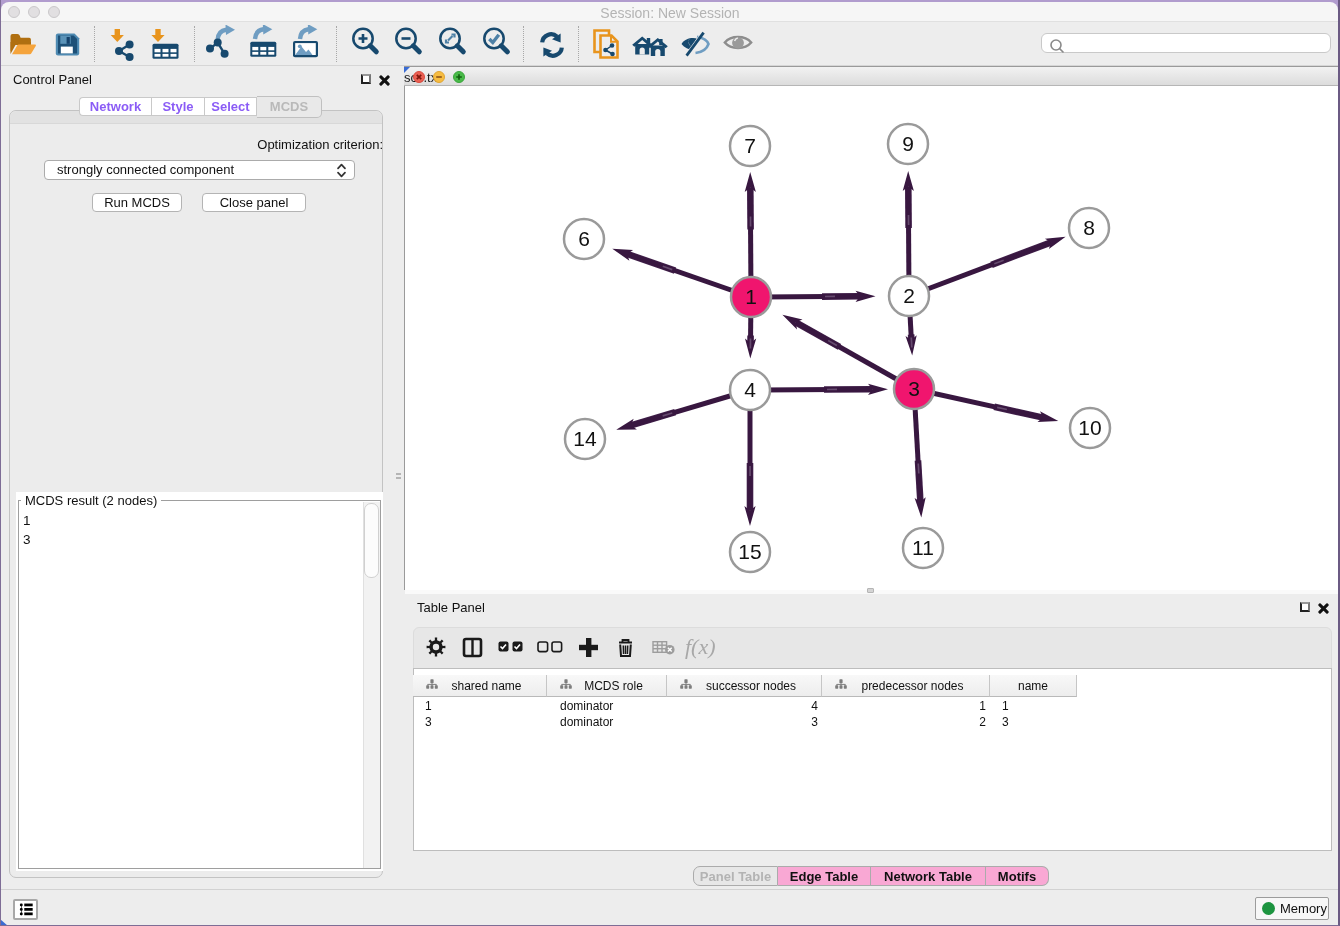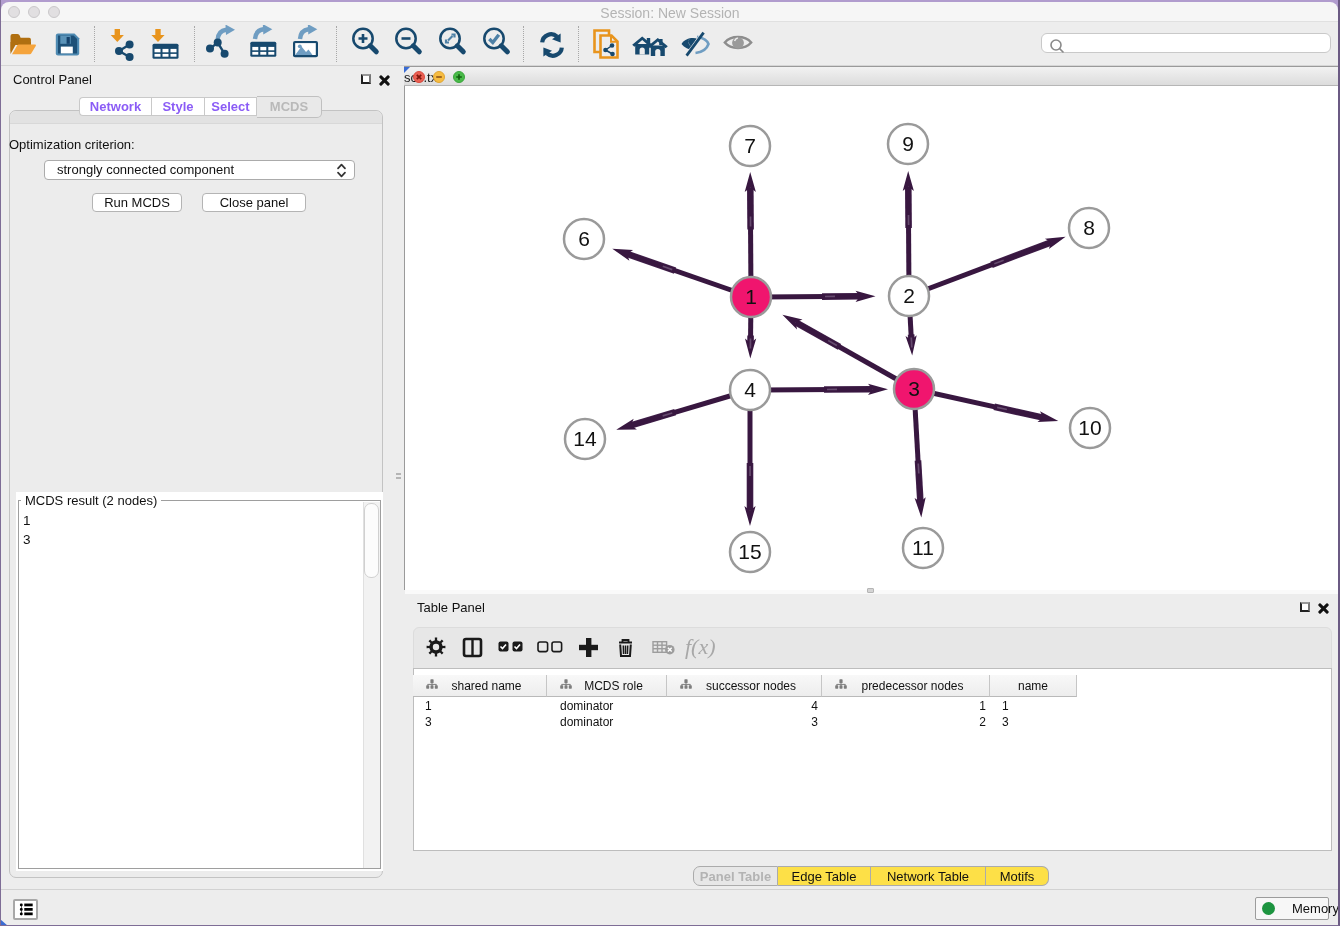--- a/index.html
+++ b/index.html
@@ -21,21 +21,21 @@
 .xicon:before,.xicon:after{content:"";position:absolute;left:5px;top:-1px;width:3px;height:13px;background:#111;border-radius:1px}
 .xicon:before{transform:rotate(45deg)}
 .xicon:after{transform:rotate(-45deg)}
 #cppanel{left:9px;top:110px;width:374px;height:768px;background:#ececec;border:1px solid #c3c3c3;border-radius:7px}
 #cppanel .hdr{position:absolute;left:0;top:0;width:100%;height:13px;background:#e2e2e2;border-bottom:1px solid #d8d8d8;border-radius:7px 7px 0 0}
 .cptab{position:absolute;top:97px;height:19px;background:#fff;border:1px solid #c9c9c9;font-size:13px;font-weight:bold;color:#8b5cf6;text-align:center;line-height:18px;z-index:5}
 #tabN{left:79px;width:72px;border-radius:4px 0 0 4px;border-right:none}
 #tabSt{left:151px;width:53px;border-right:none}
 #tabSe{left:204px;width:53px}
 #tabM{left:257px;top:96px;width:65px;height:22px;background:#e9e9e9;color:#b9b9b9;border:1px solid #c0c0c0;border-radius:0 5px 5px 0;line-height:19px;border-left:none}
-#optlabel{left:9px;top:137px;width:374px;text-align:left;font-size:13px;color:#111}
+#optlabel{left:9px;top:137px;width:374px;text-align:right;font-size:13px;color:#111}
 #combo{left:44px;top:160px;width:311px;height:20px;background:#fff;border:1px solid #ababab;border-radius:4px;font-size:13px;color:#111;line-height:18px;padding-left:12px}
 .btn{position:absolute;top:193px;height:19px;background:#fff;border:1px solid #b4b4b4;border-radius:4px;font-size:13px;color:#111;text-align:center;line-height:17px}
 #btnRun{left:92px;width:90px}
 #btnClose{left:202px;width:104px}
 #fieldset{left:16px;top:492px;width:367px;height:379px;background:#fff}
 #fsborder{left:18px;top:500px;width:363px;height:369px;border:1px solid #9e9e9e}
 #fslegend{left:21px;top:493px;background:#fff;padding:0 4px;font-size:13px;color:#111}
 #fsinner{left:19px;top:501px;width:361px;height:367px;background:#fff}
 #fstext{left:23px;top:511px;font-size:13.5px;color:#111;line-height:19px}
 #fsscroll{left:363px;top:502px;width:17px;height:366px;background:#f2f2f2;border-left:1px solid #e0e0e0}
@@ -49,29 +49,29 @@
 #netcanvas{left:405px;top:86px;width:935px;height:504px;background:#fff}
 #hsplit{left:405px;top:590px;width:935px;height:4px;background:#fafafa}
 
 #tptitle{left:405px;top:594px;width:935px;height:26px}
 #tptitle .t{position:absolute;left:12px;top:6px;font-size:13px;color:#111}
 #tptoolbar{left:413px;top:627px;width:919px;height:42px;background:#e7e7e7;border:1px solid #dcdcdc;border-radius:6px 6px 0 0}
 #tablebox{left:413px;top:668px;width:919px;height:183px;background:#fff;border:1px solid #bdbdbd}
 .th{position:absolute;top:675px;height:22px;background:linear-gradient(#f8f8f8,#ededed);border-right:1px solid #c6c6c6;border-bottom:1px solid #b9b9b9;font-size:12px;color:#111;text-align:center;line-height:22px}
 .td{position:absolute;font-size:12px;color:#111;height:16px;line-height:16px}
 
-.btab{position:absolute;top:866px;height:20px;background:#fde047;border:1px solid #ababab;font-size:13px;font-weight:normal;color:#111;text-align:center;line-height:19px}
+.btab{position:absolute;top:866px;height:20px;background:#f9a8d4;border:1px solid #ababab;font-size:13px;font-weight:bold;color:#111;text-align:center;line-height:19px}
 #bt1{left:693px;width:85px;border-radius:7px 0 0 7px;background:#e7e7e7;color:#b3b3b3;font-weight:bold}
 #bt2{left:778px;width:93px;border-left:none}
 #bt3{left:871px;width:115px;border-left:none}
 #bt4{left:986px;width:63px;border-radius:0 7px 7px 0;border-left:none}
 
 #statusbar{left:0;top:889px;width:1340px;height:37px;background:#ededed;border-top:1px solid #d2d2d2}
 #listbtn{left:13px;top:899px;width:25px;height:21px;background:#fff;border:2px solid #a8a8a8;border-radius:2px}
-#membtn{left:1255px;top:897px;width:74px;height:23px;background:#f7f7f7;border:1px solid #9c9c9c;border-radius:2px;font-size:13px;color:#111;text-align:left;line-height:21px;padding-left:36px}
+#membtn{left:1255px;top:897px;width:74px;height:23px;background:#f7f7f7;border:1px solid #9c9c9c;border-radius:2px;font-size:13px;color:#111;text-align:left;line-height:21px;padding-left:24px}
 #memdot{left:1261.5px;top:902px;width:13px;height:13px;border-radius:50%;background:#1d9440}
 </style></head>
 <body>
 <div class="abs" id="topstrip"></div>
 <div class="abs" id="titlebar">
   <div class="tl" style="left:7px"></div>
   <div class="tl" style="left:27px"></div>
   <div class="tl" style="left:47px"></div>
 </div>
 <div class="abs" id="apptitle">Session: New Session</div>

